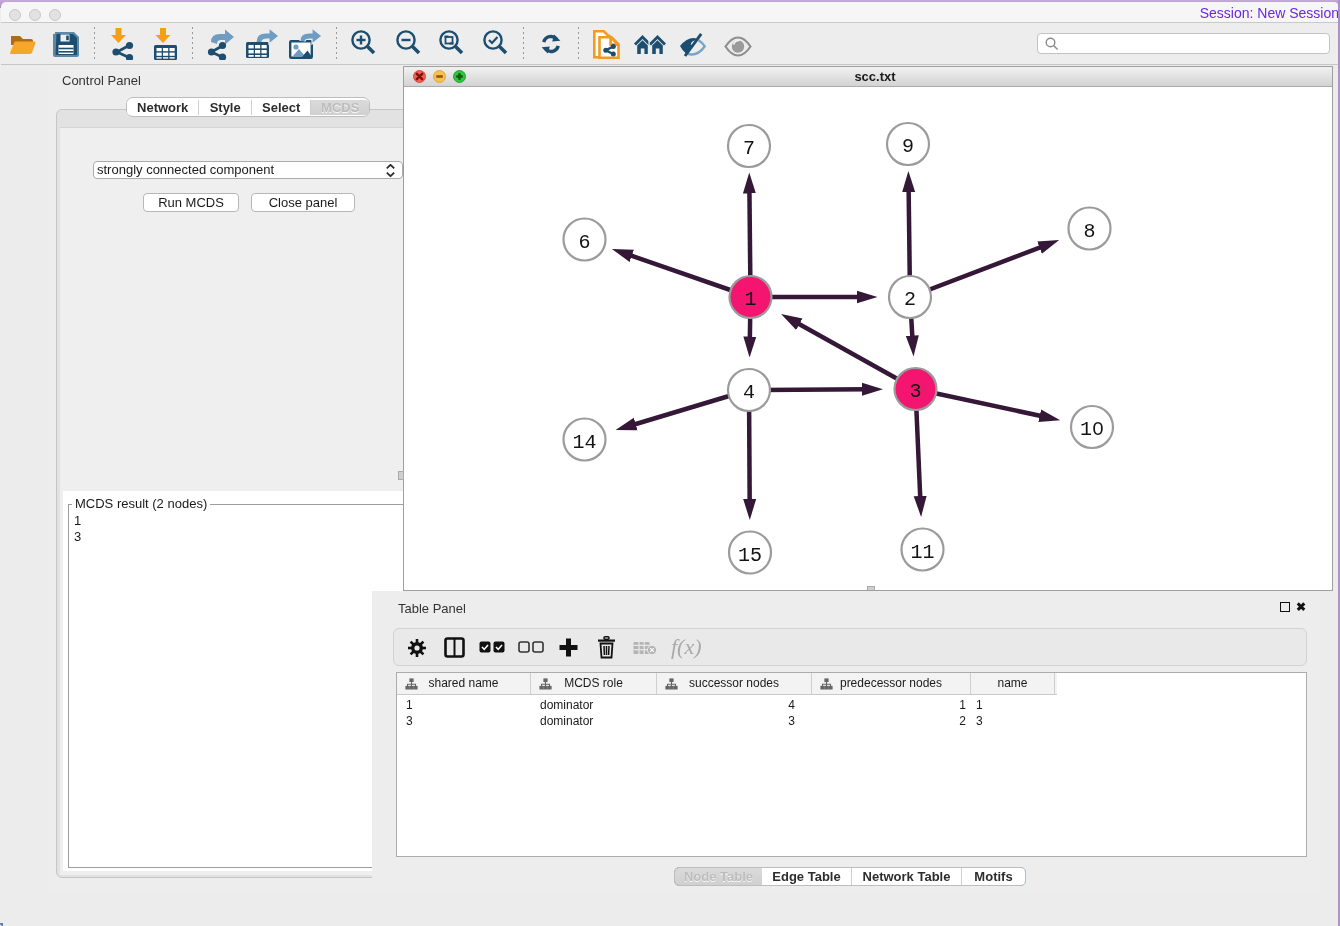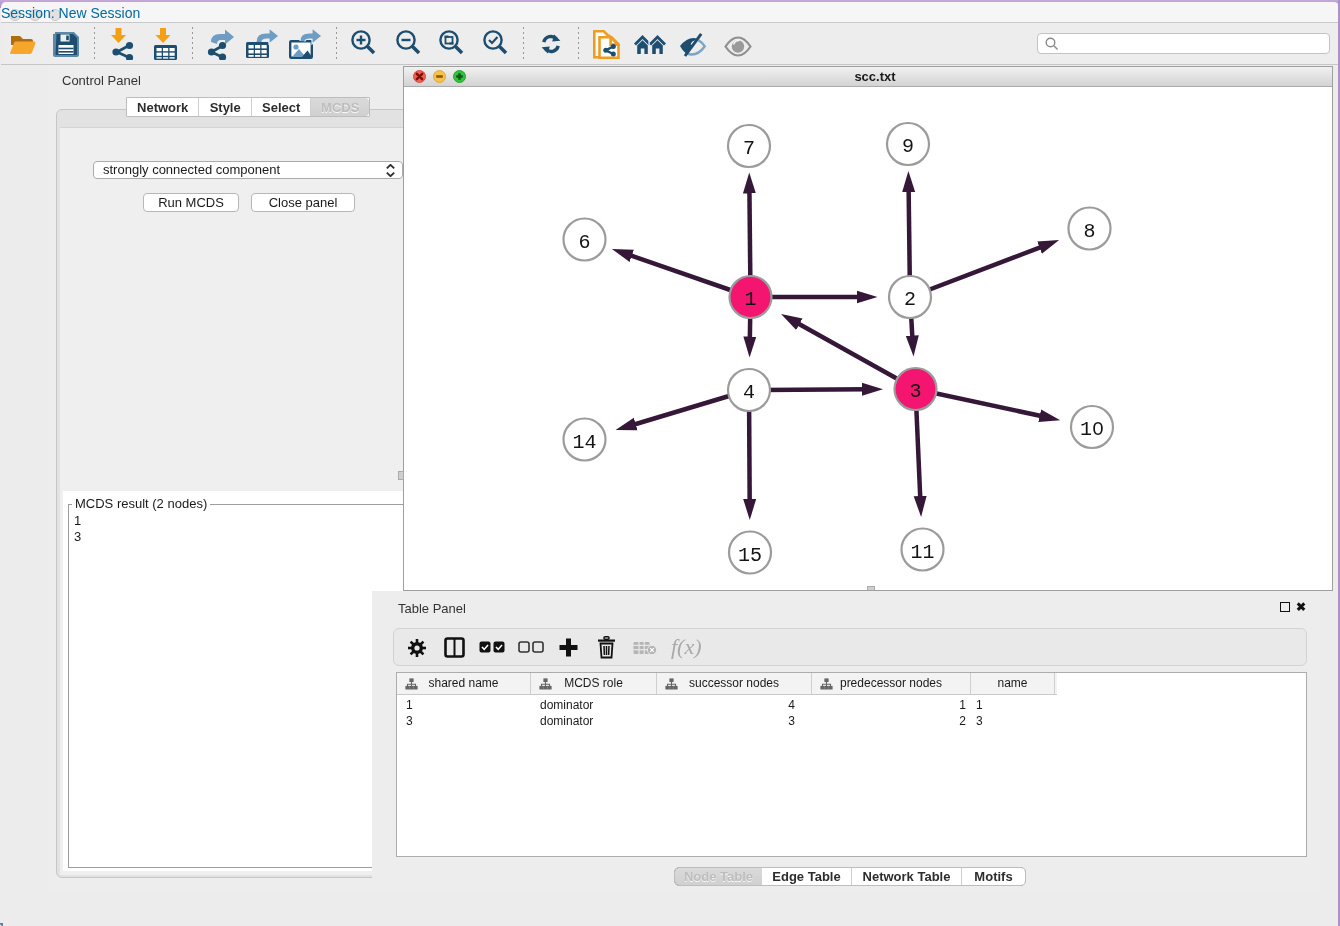--- a/index.html
+++ b/index.html
@@ -6,48 +6,48 @@
 html,body { width:1340px; height:926px; overflow:hidden; }
 body { font-family:"Liberation Sans", sans-serif; background:#ececec; position:relative; }
 
 #purple-top { position:absolute; left:0; top:0; width:1340px; height:8px; background:linear-gradient(#c4abd8,#a98bc6); }
 #purple-right { position:absolute; right:0; top:0; width:2px; height:926px; background:#ae92c7; }
 
 #titlebar { position:absolute; left:1px; top:2px; width:1338px; height:21px;
   background:#f6f6f6; border-radius:5px 5px 0 0; border-bottom:1px solid #c9c9c9; }
 .tl { position:absolute; top:7px; width:12px; height:12px; border-radius:50%;
   background:#e2e2e2; border:1px solid #c9c9c9; }
-#title-text { position:absolute; width:100%; text-align:left; top:3px; font-size:14px; color:#0369a1; }
+#title-text { position:absolute; width:100%; text-align:right; top:3px; font-size:14px; color:#6d28d9; }
 
 #toolbar { position:absolute; left:1px; top:23px; width:1338px; height:42px;
   background:#ededed; border-bottom:1px solid #c6c6c6; }
 .tbi { position:absolute; }
 .tbsep { position:absolute; top:4px; height:32px; width:1px;
   background-image:repeating-linear-gradient(to bottom,#999 0 2px, transparent 2px 5px); }
 #searchbox { position:absolute; left:1036px; top:10px; width:293px; height:21px;
   background:#fff; border:1px solid #c3c3c3; border-radius:4px; }
 
 
 #cpanel { position:absolute; left:0; top:65px; width:392px; height:827px; background:#ededed;margin-left:48px; }
 .phead { font-size:13px; color:#333; position:absolute; }
 .winbtn-sq { position:absolute; width:10px; height:10px; border:1.5px solid #111; background:transparent; }
 .winbtn-x { position:absolute; font-size:12px; font-weight:bold; color:#111; }
-.tabbar { position:absolute; display:flex; border:1px solid #bdbdbd; border-radius:1px; background:#fff; z-index:5; }
+.tabbar { position:absolute; display:flex; border:1px solid #bdbdbd; border-radius:7px; background:#fff; z-index:5;align-items:center; }
 .tab { font-size:13px; font-weight:bold; color:#2d2d2d; text-align:center; background:#fff;
   border-right:1px solid #cfcfcf; display:flex; align-items:center; justify-content:center; }
 .tab.first { border-radius:4px 0 0 4px; }
 .tab.last { border-right:none; border-radius:0 4px 4px 0; }
 .tab.sel { background:linear-gradient(#dadada,#d0d0d0); color:#bdbdbd; text-shadow:0 1px 0 #f8f8f8; border-right:none; }
 #cpanel-body { position:absolute; left:8px; top:44px; width:383px; height:769px;
   background:#e2e2e2; border:1px solid #c6c6c6; border-radius:6px; }
 #cpanel-inner { position:absolute; left:3px; top:17px; width:375px; height:748px;
   background:#efefef; border-top:1px solid #d5d5d5; }
 #optlabel { position:absolute; top:28px; width:100%; text-align:center; font-size:13px; color:#1a1a1a; }
 #dropdown { position:absolute; left:36px; top:51px; width:310px; height:18px; background:#fff;
-  border:1px solid #ababab; border-radius:4px; font-size:13px; color:#1a1a1a; line-height:16px; padding-left:9px; }
+  border:1px solid #ababab; border-radius:4px; font-size:13px; color:#1a1a1a; line-height:16px; padding-left:3px; }
 .btn { position:absolute; height:19px; background:#fff; border:1px solid #b7b7b7; border-radius:4px;
   font-size:13px; color:#1a1a1a; text-align:center; line-height:17px; }
 #mcds-white { position:absolute; left:6px; top:381px; width:374px; height:380px; background:#fff; }
 #mcds-box { position:absolute; left:5px; top:13px; right:5px; bottom:3px; border:1px solid #9d9d9d; }
 #mcds-label { position:absolute; left:3px; top:-9px; background:#fff; font-size:13px; color:#1a1a1a; padding:0 3px; }
 #mcds-scroll { position:absolute; right:4px; top:1px; bottom:1px; width:15px; background:#f0f0f0; border-left:1px solid #cfcfcf; border-right:1px solid #cfcfcf; }
 #mcds-text { position:absolute; left:5px; top:8px; font-size:13px; color:#1a1a1a; line-height:16px; }
 
 
 #netwin { position:absolute; left:403px; top:66px; width:930px; height:525px;

